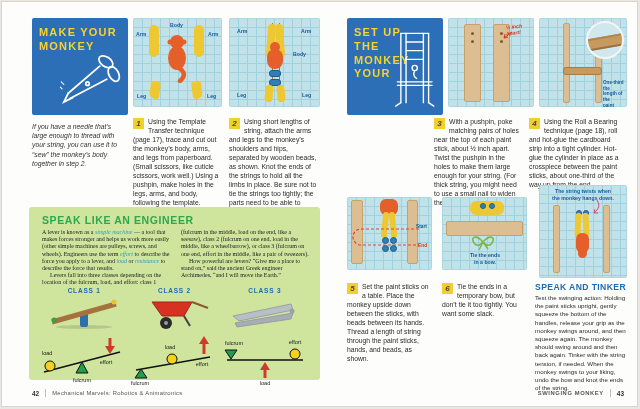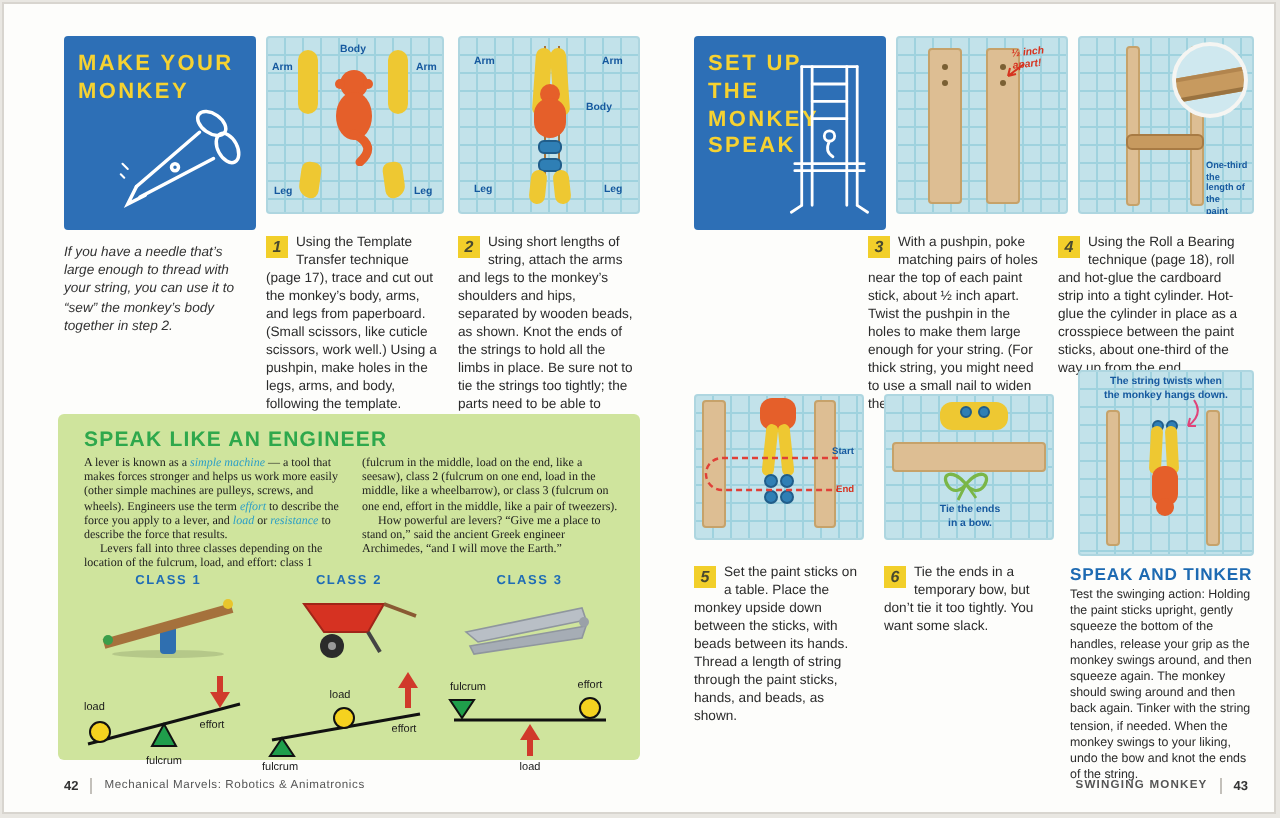--- a/index.html
+++ b/index.html
@@ -191,21 +191,21 @@
           <text x="74" y="14" text-anchor="middle">effort</text>
         </svg>
       </div>
     </div>
   </div>
 
   <div class="bluebox" style="left:345px; top:16px; width:96px; height:97px;">
     <div class="bb-title">SET UP
 THE
 MONKEY
-SPEAK</div>
+YOUR</div>
     <svg class="lineart" style="right:4px; top:8px; width:52px; height:84px;" viewBox="0 0 60 92">
       <g fill="none" stroke="#ffffff" stroke-width="1.6" stroke-linecap="round">
         <path d="M16 6 V86 M22 6 V86 M42 6 V86 M48 6 V86"></path>
         <path d="M16 6 H48"></path>
         <path d="M22 16 H42 M22 26 H42 M22 36 H42"></path>
         <path d="M12 62 H52 M12 66 H52"></path>
         <path d="M16 86 L10 90 M48 86 L54 90"></path>
         <circle cx="32" cy="46" r="3"></circle>
         <path d="M32 49 q-3 6 2 9"></path>
       </g>

